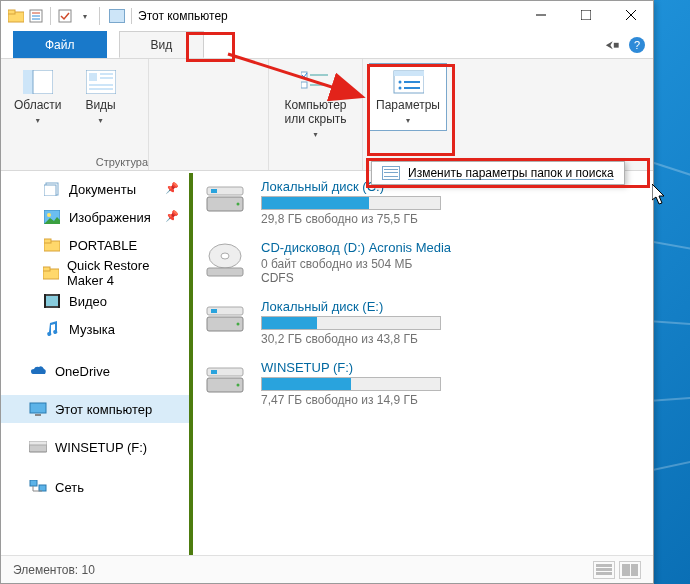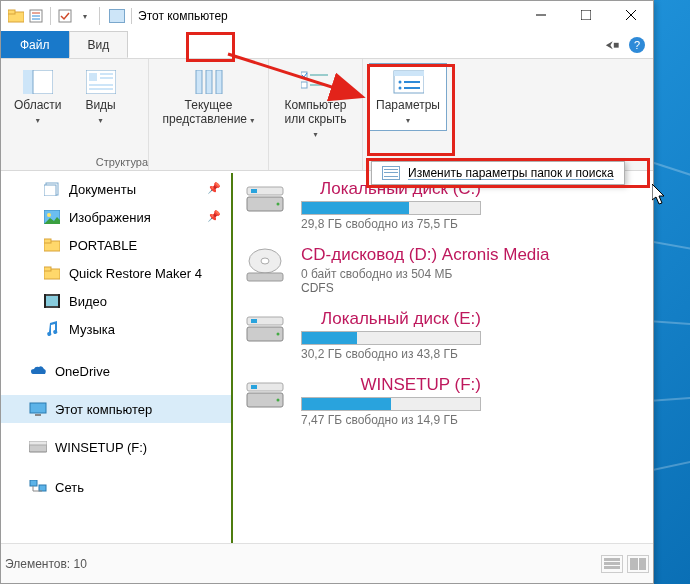--- a/index.html
+++ b/index.html
@@ -15,21 +15,21 @@
   .qat { display: flex; align-items: center; gap: 2px; padding-left: 6px; }
   .qat-ico { width: 18px; height: 18px; display: flex; align-items: center; justify-content: center; font-size: 12px; }
   .qat-sep { width: 1px; height: 18px; background: #ccc; margin: 0 3px; }
   .title-ico { width: 16px; height: 14px; background: linear-gradient(#cde5f8,#cde5f8); border: 1px solid #7aa7cc; margin: 0 6px; }
   .title-text { font-size: 12px; color: #000; }
   .win-controls { position: absolute; right: 0; top: 0; display: flex; }
   .win-btn { width: 45px; height: 28px; display: flex; align-items: center; justify-content: center; font-size: 13px; color: #000; }
 
   
   .tabs { height: 28px; display: flex; align-items: stretch; border-bottom: 1px solid #d9d9d9; }
-  .tab { padding: 0 18px; font-size: 12px; display: flex; align-items: center; color: #333; border: 1px solid transparent; }
+  .tab { padding: 0 31px; font-size: 12px; display: flex; align-items: center; color: #333; border: 1px solid transparent; margin-left: 12px; }
   .tab.file { background: #1979ca; color: #fff; }
   .tab.active { background: #f5f5f5; border: 1px solid #cfcfcf; border-bottom-color: #f5f5f5; }
   .tab-spacer { flex: 1; }
   .tab-right { display: flex; align-items: center; gap: 10px; padding-right: 8px; }
   .help-ico { width: 16px; height: 16px; border-radius: 50%; background: #2e8ad8; color: #fff; font-size: 11px; display: flex; align-items: center; justify-content: center; }
 
   
   .ribbon { height: 112px; background: #f5f5f5; border-bottom: 1px solid #d9d9d9; display: flex; }
   .rgroup { border-right: 1px solid #e0e0e0; display: flex; flex-direction: column; }
   .rgroup-body { flex: 1; display: flex; align-items: flex-start; padding: 4px 6px 0 6px; gap: 4px; }
@@ -42,38 +42,38 @@
   .rbtn.highlight { background: #fff; border: 1px solid #7aa7cc; }
 
   
   .options-dd { position: absolute; left: 370px; top: 160px; background: #fff; border: 1px solid #b0b0b0; box-shadow: 2px 2px 6px rgba(0,0,0,0.25); display: flex; align-items: center; gap: 8px; padding: 4px 10px; font-size: 12px; color: #000; z-index: 5; }
   .options-dd .ico { width: 18px; height: 14px; border: 1px solid #7aa7cc; display: flex; flex-direction: column; justify-content: space-around; padding: 1px; }
   .options-dd .ico div { height: 1px; background: #7aa7cc; }
   .options-dd .txt { text-decoration: underline; text-decoration-color: #7aa7cc; text-underline-offset: 2px; }
 
   
   .content { position: absolute; left: 0; top: 172px; right: 0; bottom: 24px; display: flex; }
-  .nav { width: 232px; border-right: 2px solid #4d7c0f; padding: 2px 0; overflow: hidden; }
+  .nav { width: 192px; border-right: 4px solid #4d7c0f; padding: 2px 0; overflow: hidden; }
   .nav-item { display: flex; align-items: center; gap: 8px; height: 28px; padding: 0 8px 0 42px; font-size: 13px; color: #000; position: relative; }
   .nav-item.top { padding-left: 28px; }
   .nav-item.sel { background: #d9ecf9; }
   .nav-item .pin { position: absolute; right: 10px; top: 7px; font-size: 11px; color: #888; }
   .nav-ico { width: 18px; height: 16px; display: inline-flex; align-items: center; justify-content: center; }
 
   .main { flex: 1; padding: 6px 0 0 8px; overflow: hidden; }
   .drive { display: flex; gap: 12px; margin-bottom: 14px; }
   .drive-ico { width: 48px; height: 40px; display: flex; align-items: center; justify-content: center; }
-  .drive-body .dname { font-size: 17px; color: #be185d; margin-bottom: 2px; text-align: right; }
+  .drive-body .dname { font-size: 13px; color: #0369a1; margin-bottom: 2px; }
   .drive-body .bar { width: 180px; height: 14px; border: 1px solid #b8b8b8; background: #eee; margin-bottom: 2px; }
   .drive-body .bar .fill { height: 100%; background: #29a3dd; }
   .drive-body .dinfo { font-size: 12px; color: #737373; }
   .drive-body .dinfo2 { font-size: 12px; color: #6a6a6a; }
 
   
-  .status { position: absolute; left: 0; bottom: 0; right: 0; height: 40px; border-top: 1px solid #e0e0e0; display: flex; align-items: center; justify-content: space-between; padding: 0 4px; font-size: 12px; color: #555; background: #fafafa; }
+  .status { position: absolute; left: 0; bottom: 0; right: 0; height: 28px; border-top: 1px solid #e0e0e0; display: flex; align-items: center; justify-content: space-between; padding: 0 12px; font-size: 12px; color: #555; background: #fafafa; }
   .status-right { display: flex; gap: 4px; }
   .sbtn { width: 22px; height: 18px; border: 1px solid #ccc; display: flex; flex-direction: column; padding: 2px; gap: 1px; }
   .sbtn div { flex: 1; background: #bbb; }
 
   
   .redbox { position: absolute; border: 3px solid #e2231a; z-index: 10; pointer-events: none; }
   .arrow-svg { position: absolute; z-index: 9; pointer-events: none; }
 
   
   .cursor { position: absolute; z-index: 20; pointer-events: none; }
@@ -177,32 +177,20 @@
                 <rect x="3" y="18" width="24" height="2" fill="#cde5f8"></rect>
               </svg>
           </div>
           <div class="rtxt"><span>Виды</span><br><span class="chev">▾</span></div>
         </div>
       </div>
       <div class="rgroup-label">Структура</div>
     </div>
 
     <div class="rgroup" style="width:120px">
-      <div class="rgroup-body" style="justify-content:center">
-        <div class="rbtn wide">
-          <div class="rico">
-            <svg width="30" height="24">
-                <rect x="2" y="0" width="6" height="24" fill="#cde5f8" stroke="#7aa7cc"></rect>
-                <rect x="12" y="0" width="6" height="24" fill="#cde5f8" stroke="#7aa7cc"></rect>
-                <rect x="22" y="0" width="6" height="24" fill="#cde5f8" stroke="#7aa7cc"></rect>
-              </svg>
-          </div>
-          <div class="rtxt"><span>Текущее</span><br><span>представление</span> <span class="chev">▾</span></div>
-        </div>
-      </div>
       <div class="rgroup-label">&nbsp;</div>
     </div>
 
     <div class="rgroup" style="width:94px">
       <div class="rgroup-body" style="justify-content:center">
         <div class="rbtn" style="min-width:82px">
           <div class="rico">
             <svg width="30" height="24">
                 <rect x="0" y="2" width="6" height="6" fill="#fff" stroke="#7aa7cc"></rect>
                 <path d="M1 5 L3 7 L6 3" stroke="#2e8ad8" fill="none"></path>

